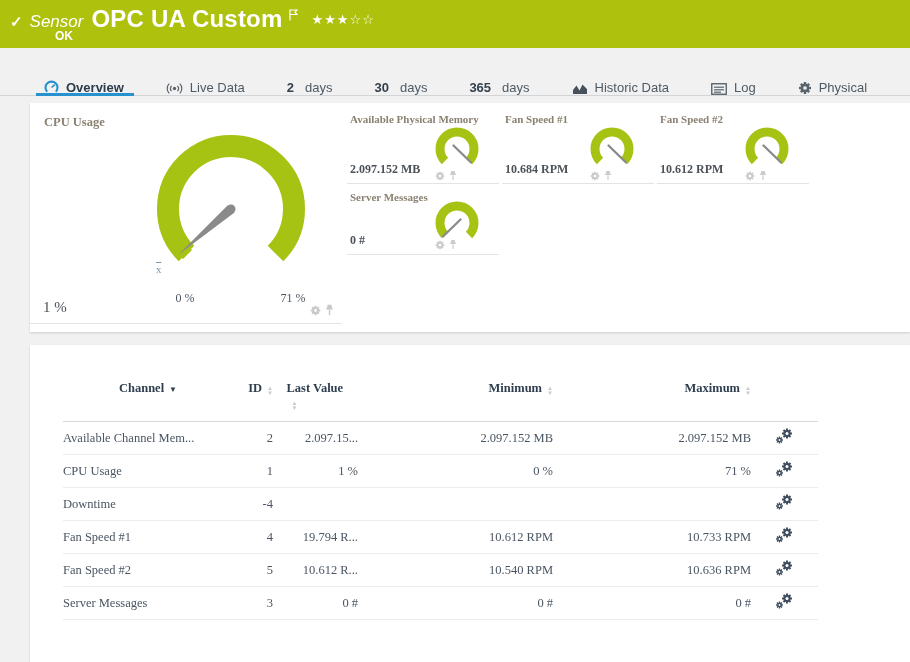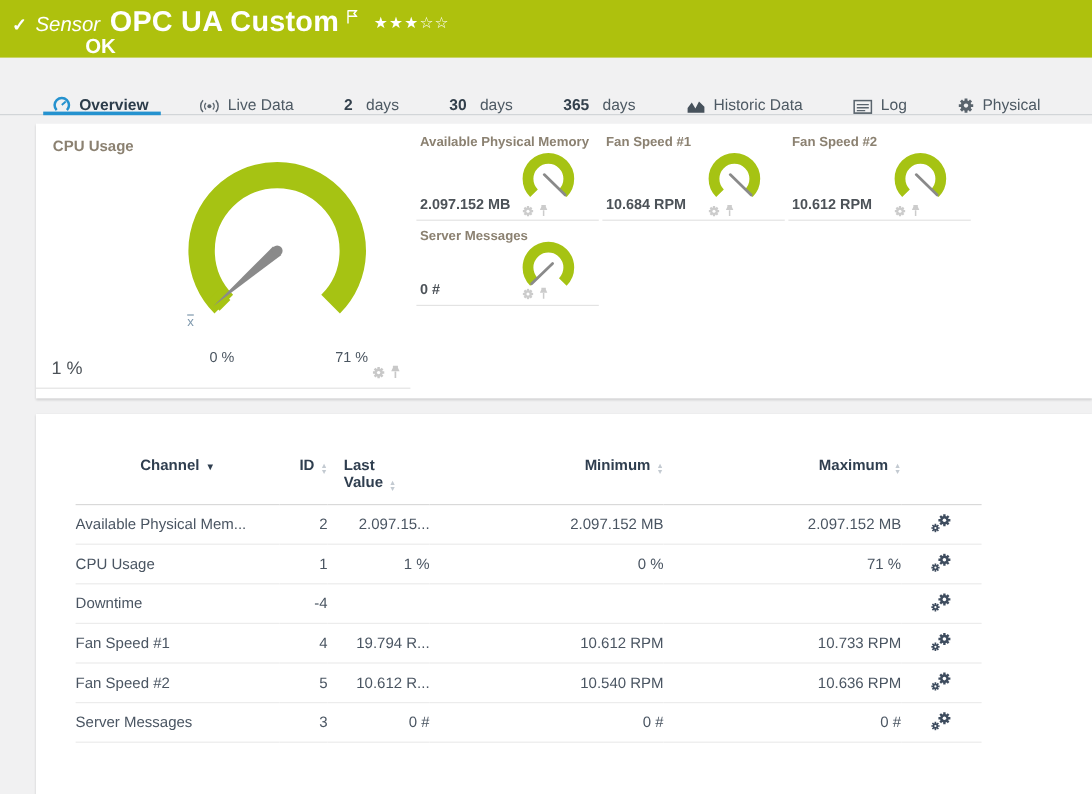--- a/index.html
+++ b/index.html
@@ -13,34 +13,34 @@
   .topbar {
     position:absolute; left:0; top:0; width:910px; height:48px;
     background:#aec10d; color:#fff;
   }
   .topbar-line1 { position:absolute; left:10px; top:5px; display:flex; align-items:baseline; }
   .check { font-size:15px; font-weight:bold; margin-right:7px; }
   .obj-type { font-style:italic; font-size:17px; margin-right:8px; }
   .obj-title { font-size:24px; font-weight:bold; letter-spacing:.2px; }
   .flag { margin-left:6px; position:relative; top:-6px; }
   .stars { margin-left:14px; font-size:13px; letter-spacing:1px; position:relative; top:-3px; }
-  .status-ok { position:absolute; left:55px; top:29px; font-size:17px; font-weight:bold;margin-left:16px; }
+  .status-ok { position:absolute; left:55px; top:29px; font-size:12px; font-weight:bold; }
   
   .tabbar {
     position:absolute; left:0; top:62px; width:910px; height:34px;
     display:flex; align-items:stretch; padding-left:40px;
     border-bottom:1px solid #d2d5d8; font-size:13px; color:#4e5a64;
   }
   .tab { display:flex; align-items:flex-end; gap:7px; padding:0 4px; margin-right:34px; position:relative; cursor:pointer; white-space:nowrap; }
   .tab .ticon { display:inline-flex; align-items:center; }
   .tab.active { color:#2c3c4a; font-weight:bold; }
   .tab.active::after { content:""; position:absolute; left:-4px; right:-6px; bottom:-1px; height:3px; background:#2592cf; }
   .tab b { color:#33404c; font-weight:bold; margin-right:4px; }
   
-  .panel { position:absolute; left:30px; width:880px; background:#fff; box-shadow:0 1px 2px rgba(0,0,0,.15); }
+  .panel { position:absolute; left:30px; width:880px; background:#fff; box-shadow:0 1px 2px rgba(0,0,0,.15);font-family:Liberation Serif, serif; }
   .panel.gauges { top:103px; height:229px; }
   .panel.channels { top:345px; height:317px; }
   
   .big-tile { position:absolute; left:0; top:0; width:312px; height:221px; border-bottom:1px solid #e3e3e3; cursor:pointer; }
   .tile-title { font-size:12.5px; font-weight:bold; color:#8b8171; }
   .big-tile .tile-title { position:absolute; left:14px; top:12px; }
   .big-gauge { position:absolute; left:121px; top:26px; }
   .avg-marker { position:absolute; left:126px; top:160px; font-size:11px; color:#7e98ad; text-decoration:overline; }
   .scale-label { position:absolute; top:188px; font-size:12px; color:#4a5560; text-align:center; }
   .scale-min { left:133px; width:44px; }
@@ -363,21 +363,21 @@
             <span>Maximum</span><span class="sort-pair">
                 <span>▲</span>
                 <span>▼</span>
               </span>
           </th>
           <th></th>
         </tr>
       </thead>
       <tbody>
         <tr>
-          <td class="d-ch">Available Physical Mem...</td>
+          <td class="d-ch">Available Channel Mem...</td>
           <td>2</td>
           <td>2.097.15...</td>
           <td>2.097.152 MB</td>
           <td>2.097.152 MB</td>
           <td class="d-act"><span class="gear-btn">
             <svg width="18" height="16" viewBox="0 0 18 16">
                   <g stroke="#3f4d5f" stroke-width="2">
                     <line x1="11" y1="0.5" x2="11" y2="10.5"></line>
                     <line x1="6" y1="5.5" x2="16" y2="5.5"></line>
                     <line x1="7.5" y1="2" x2="14.5" y2="9"></line>

